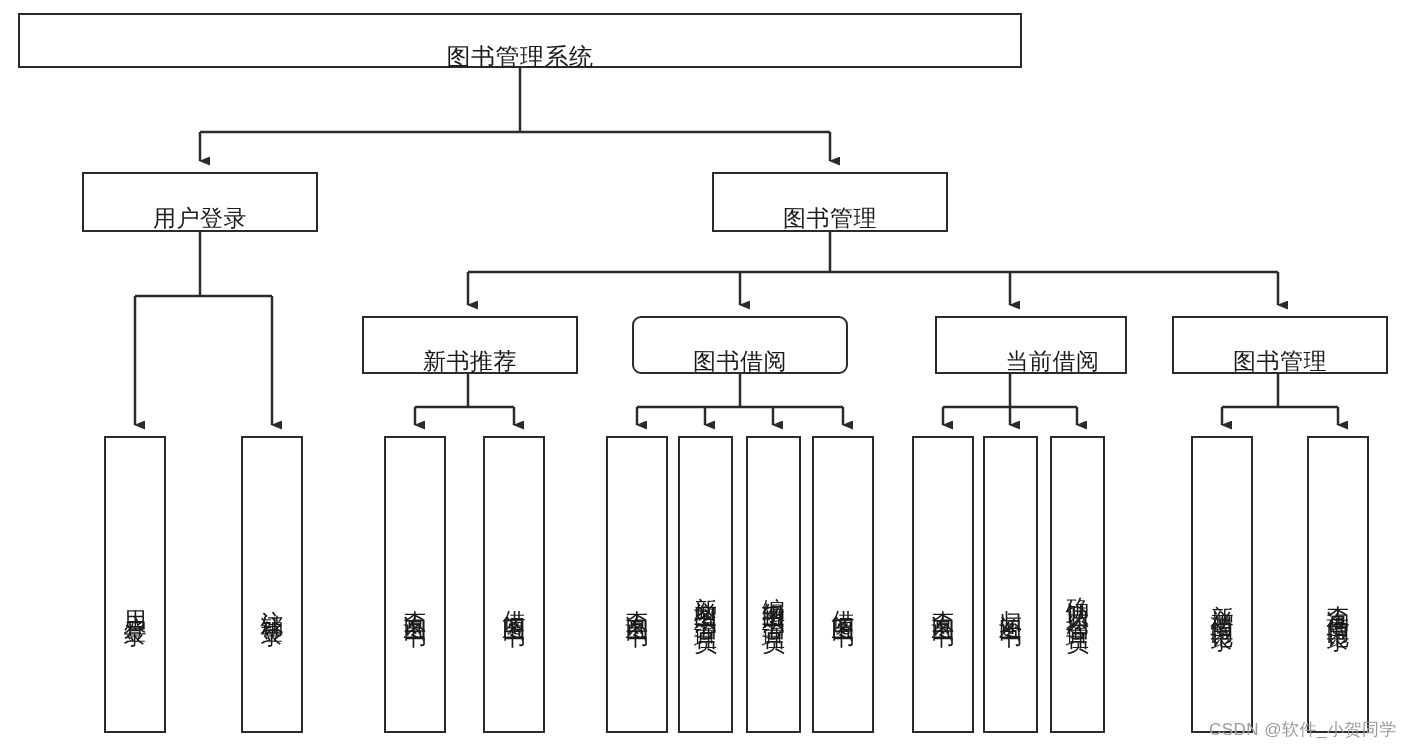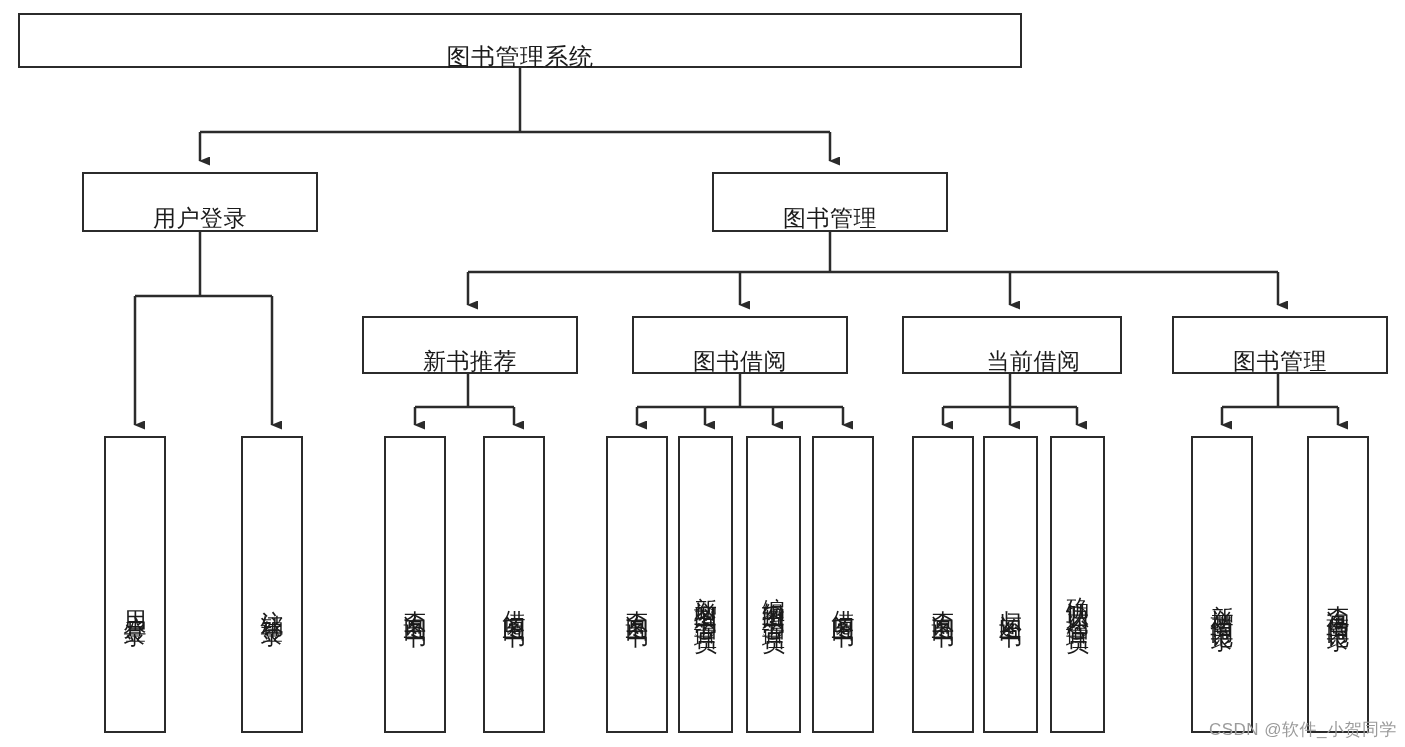--- a/index.html
+++ b/index.html
@@ -141,25 +141,25 @@
   </div>
 
   <div class="node horiz" id="node-new-book-rec" style="left:362px; top:316px; width:216px; height:58px;">
     <span class="label">新书推荐</span>
   </div>
 
   <div class="node horiz" id="node-book-manage" style="left:712px; top:172px; width:236px; height:60px;">
     <span class="label">图书管理</span>
   </div>
 
-  <div class="node horiz" id="node-book-borrow" style="left:632px; top:316px; width:216px; height:58px;">
+  <div class="node horiz" id="node-book-borrow" style="left:632px; top:316px; width:216px; height:58px;border-radius:9px;">
     <span class="label">图书借阅</span>
   </div>
 
-  <div class="node horiz" id="node-current-borrow" style="left:902px; top:316px; width:220px; height:58px;padding-left:43px;">
+  <div class="node horiz" id="node-current-borrow" style="left:935px; top:316px; width:192px; height:58px;padding-left:43px;">
     <span class="label">当前借阅</span>
   </div>
 
   <div class="node horiz" id="node-borrow-record" style="left:1172px; top:316px; width:216px; height:58px;">
     <span class="label">图书管理</span>
   </div>
 
   <div class="node vert" id="leaf-user-login" style="left:104px; top:436px; width:62px; height:297px;">
     <span class="label">用户登录</span>
   </div>

